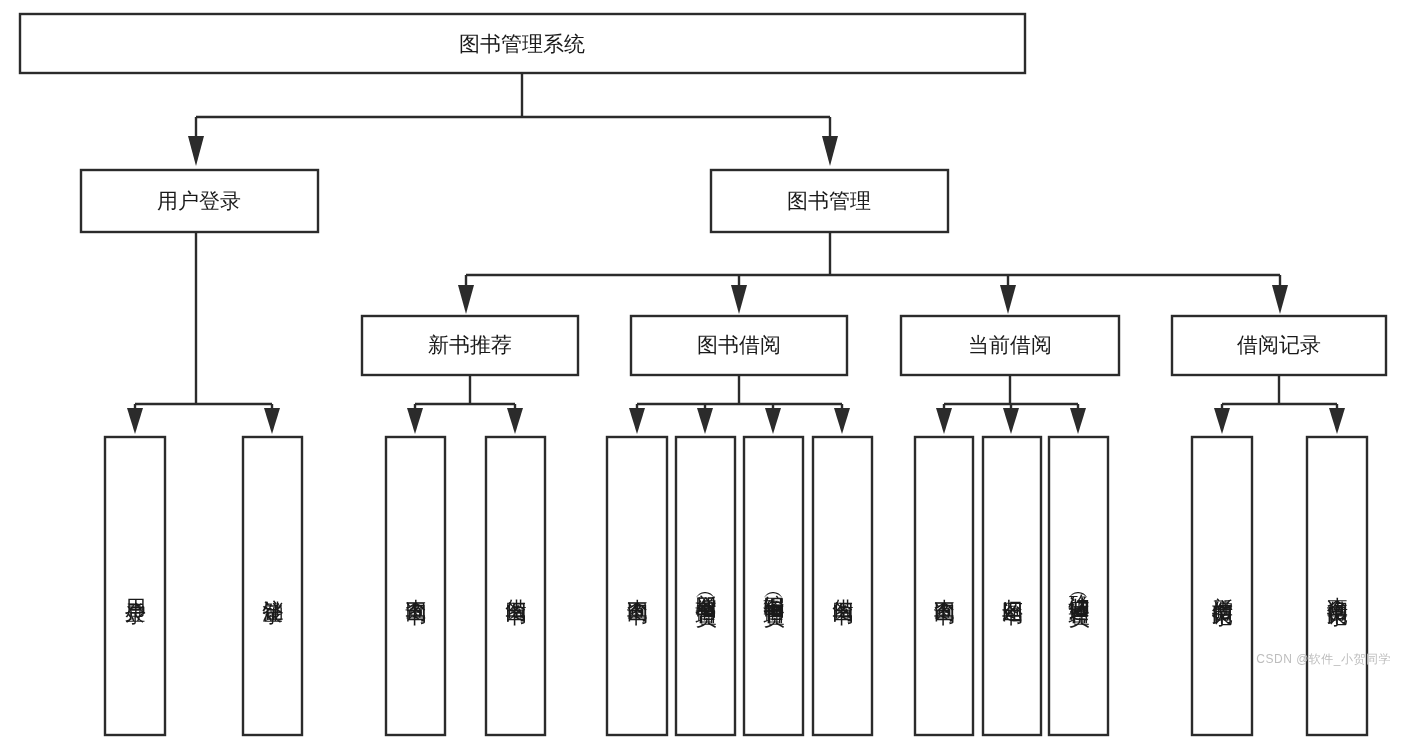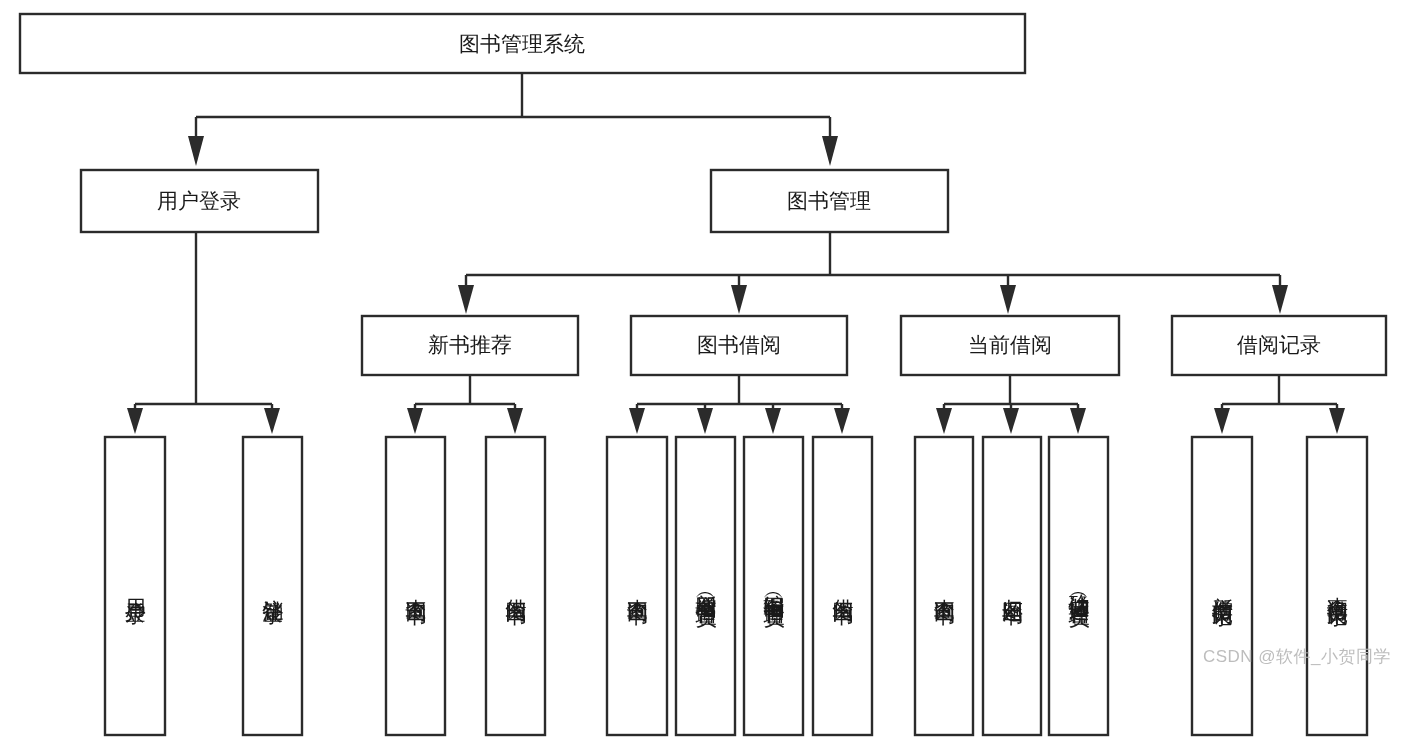--- a/index.html
+++ b/index.html
@@ -62,21 +62,21 @@
     letter-spacing: 2px;
     color: #1a1a1a;
     pointer-events: none;
     white-space: nowrap;
   }
   .watermark {
     position: absolute;
     right: 14px;
     bottom: 5px;
     font-family: "Liberation Sans", "DejaVu Sans", sans-serif;
-    font-size: 17px;
+    font-size: 12px;
     color: #bdbdbd;
     letter-spacing: 0.5px;
     white-space: nowrap;
   }
 </style>
 </head>
 <body>
 
 <div id="diagram-root">
 

